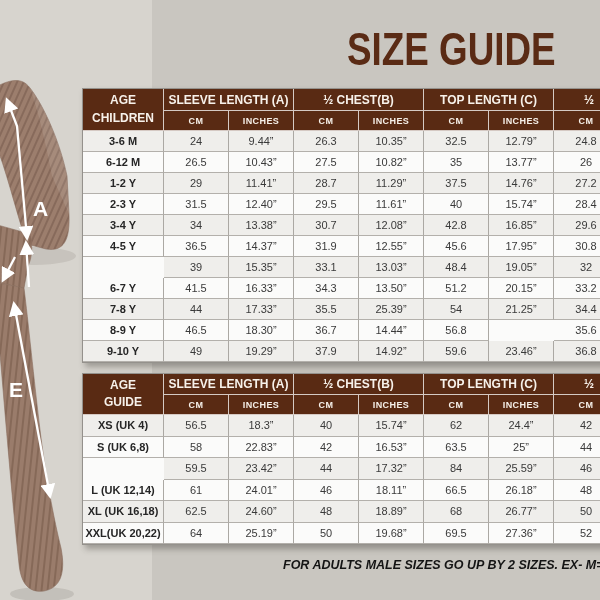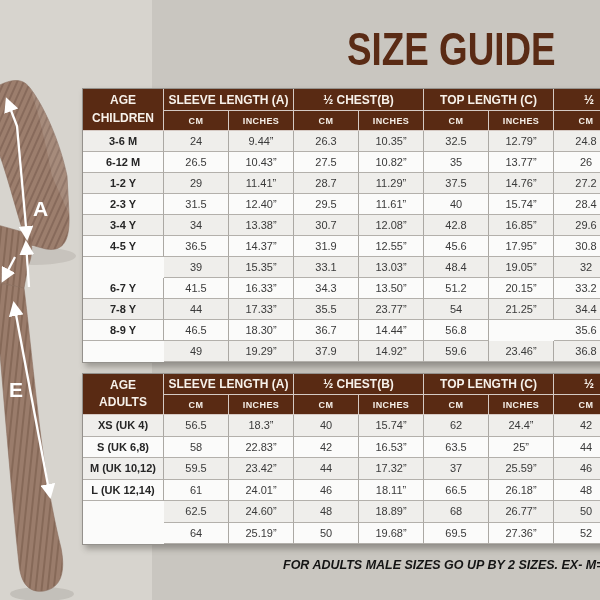--- a/index.html
+++ b/index.html
@@ -161,44 +161,45 @@
       <div class="cell val even" style="grid-area: 10 / 3;">16.33”</div>
       <div class="cell val even" style="grid-area: 10 / 4;">34.3</div>
       <div class="cell val even" style="grid-area: 10 / 5;">13.50”</div>
       <div class="cell val even" style="grid-area: 10 / 6;">51.2</div>
       <div class="cell val even" style="grid-area: 10 / 7;">20.15”</div>
       <div class="cell val even" style="grid-area: 10 / 8;">33.2</div>
       <div class="cell agecell odd" style="grid-area: 11 / 1;">7-8 Y</div>
       <div class="cell val odd" style="grid-area: 11 / 2;">44</div>
       <div class="cell val odd" style="grid-area: 11 / 3;">17.33”</div>
       <div class="cell val odd" style="grid-area: 11 / 4;">35.5</div>
-      <div class="cell val odd" style="grid-area: 11 / 5;">23.77”</div>
+      <div class="cell val odd" style="grid-area: 11 / 5;">25.39”</div>
       <div class="cell val odd" style="grid-area: 11 / 6;">54</div>
       <div class="cell val odd" style="grid-area: 11 / 7;">21.25”</div>
       <div class="cell val odd" style="grid-area: 11 / 8;">34.4</div>
       <div class="cell agecell even" style="grid-area: 12 / 1;">8-9 Y</div>
       <div class="cell val even" style="grid-area: 12 / 2;">46.5</div>
       <div class="cell val even" style="grid-area: 12 / 3;">18.30”</div>
       <div class="cell val even" style="grid-area: 12 / 4;">36.7</div>
       <div class="cell val even" style="grid-area: 12 / 5;">14.44”</div>
       <div class="cell val even" style="grid-area: 12 / 6;">56.8</div>
       <div class="cell val even" style="grid-area: 12 / 7; margin-top: 40px;">22.36”</div>
       <div class="cell val even" style="grid-area: 12 / 8;">35.6</div>
+      <div class="cell agecell odd" style="grid-area: 13 / 1;">9-10 Y</div>
       <div class="cell val odd" style="grid-area: 13 / 2;">49</div>
       <div class="cell val odd" style="grid-area: 13 / 3;">19.29”</div>
       <div class="cell val odd" style="grid-area: 13 / 4;">37.9</div>
       <div class="cell val odd" style="grid-area: 13 / 5;">14.92”</div>
       <div class="cell val odd" style="grid-area: 13 / 6;">59.6</div>
       <div class="cell val odd" style="grid-area: 13 / 7;">23.46”</div>
       <div class="cell val odd" style="grid-area: 13 / 8;">36.8</div>
     </div>
   <div class="sizetable" style="top: 373px; grid-template-rows: 21px 20px repeat(6, 21.5px);">
       <div class="cell head age-head" style="grid-area: 1 / 1 / 3;">
         <div class="">AGE</div>
-        <div class="">ADULTS</div>
+        <div class="">GUIDE</div>
       </div>
       <div class="cell head group" style="grid-area: 1 / 2 / auto / span 2;">SLEEVE LENGTH (A)</div>
       <div class="cell head group" style="grid-area: 1 / 4 / auto / span 2;">½ CHEST(B)</div>
       <div class="cell head group" style="grid-area: 1 / 6 / auto / span 2;">TOP LENGTH (C)</div>
       <div class="cell head group group-last" style="grid-area: 1 / 8 / auto / span 2;">½</div>
       <div class="cell head sub" style="grid-area: 2 / 2;">CM</div>
       <div class="cell head sub" style="grid-area: 2 / 3;">INCHES</div>
       <div class="cell head sub" style="grid-area: 2 / 4;">CM</div>
       <div class="cell head sub" style="grid-area: 2 / 5;">INCHES</div>
       <div class="cell head sub" style="grid-area: 2 / 6;">CM</div>
@@ -213,43 +214,44 @@
       <div class="cell val odd" style="grid-area: 3 / 7;">24.4”</div>
       <div class="cell val odd" style="grid-area: 3 / 8;">42</div>
       <div class="cell agecell even" style="grid-area: 4 / 1;">S (UK 6,8)</div>
       <div class="cell val even" style="grid-area: 4 / 2;">58</div>
       <div class="cell val even" style="grid-area: 4 / 3;">22.83”</div>
       <div class="cell val even" style="grid-area: 4 / 4;">42</div>
       <div class="cell val even" style="grid-area: 4 / 5;">16.53”</div>
       <div class="cell val even" style="grid-area: 4 / 6;">63.5</div>
       <div class="cell val even" style="grid-area: 4 / 7;">25”</div>
       <div class="cell val even" style="grid-area: 4 / 8;">44</div>
-      <div class="cell agecell odd" style="grid-area: 5 / 1;">M (UK 10,12)</div>
       <div class="cell val odd" style="grid-area: 5 / 2;">59.5</div>
       <div class="cell val odd" style="grid-area: 5 / 3;">23.42”</div>
       <div class="cell val odd" style="grid-area: 5 / 4;">44</div>
       <div class="cell val odd" style="grid-area: 5 / 5;">17.32”</div>
-      <div class="cell val odd" style="grid-area: 5 / 6;">37</div>
+      <div class="cell val odd" style="grid-area: 5 / 6;">84</div>
       <div class="cell val odd" style="grid-area: 5 / 7;">25.59”</div>
       <div class="cell val odd" style="grid-area: 5 / 8;">46</div>
       <div class="cell agecell even" style="grid-area: 6 / 1;">L (UK 12,14)</div>
       <div class="cell val even" style="grid-area: 6 / 2;">61</div>
       <div class="cell val even" style="grid-area: 6 / 3;">24.01”</div>
       <div class="cell val even" style="grid-area: 6 / 4;">46</div>
       <div class="cell val even" style="grid-area: 6 / 5;">18.11”</div>
       <div class="cell val even" style="grid-area: 6 / 6;">66.5</div>
       <div class="cell val even" style="grid-area: 6 / 7;">26.18”</div>
       <div class="cell val even" style="grid-area: 6 / 8;">48</div>
+      <div class="cell agecell odd" style="grid-area: 7 / 1;">XL (UK 16,18)</div>
       <div class="cell val odd" style="grid-area: 7 / 2;">62.5</div>
       <div class="cell val odd" style="grid-area: 7 / 3;">24.60”</div>
       <div class="cell val odd" style="grid-area: 7 / 4;">48</div>
       <div class="cell val odd" style="grid-area: 7 / 5;">18.89”</div>
       <div class="cell val odd" style="grid-area: 7 / 6;">68</div>
       <div class="cell val odd" style="grid-area: 7 / 7;">26.77”</div>
       <div class="cell val odd" style="grid-area: 7 / 8;">50</div>
+      <div class="cell agecell even" style="grid-area: 8 / 1;">XXL(UK 20,22)</div>
       <div class="cell val even" style="grid-area: 8 / 2;">64</div>
       <div class="cell val even" style="grid-area: 8 / 3;">25.19”</div>
       <div class="cell val even" style="grid-area: 8 / 4;">50</div>
       <div class="cell val even" style="grid-area: 8 / 5;">19.68”</div>
       <div class="cell val even" style="grid-area: 8 / 6;">69.5</div>
       <div class="cell val even" style="grid-area: 8 / 7;">27.36”</div>
       <div class="cell val even" style="grid-area: 8 / 8;">52</div>
     </div>
 
   <div class="footnote">FOR ADULTS MALE SIZES GO UP BY 2 SIZES. EX- M=XS FO</div>

